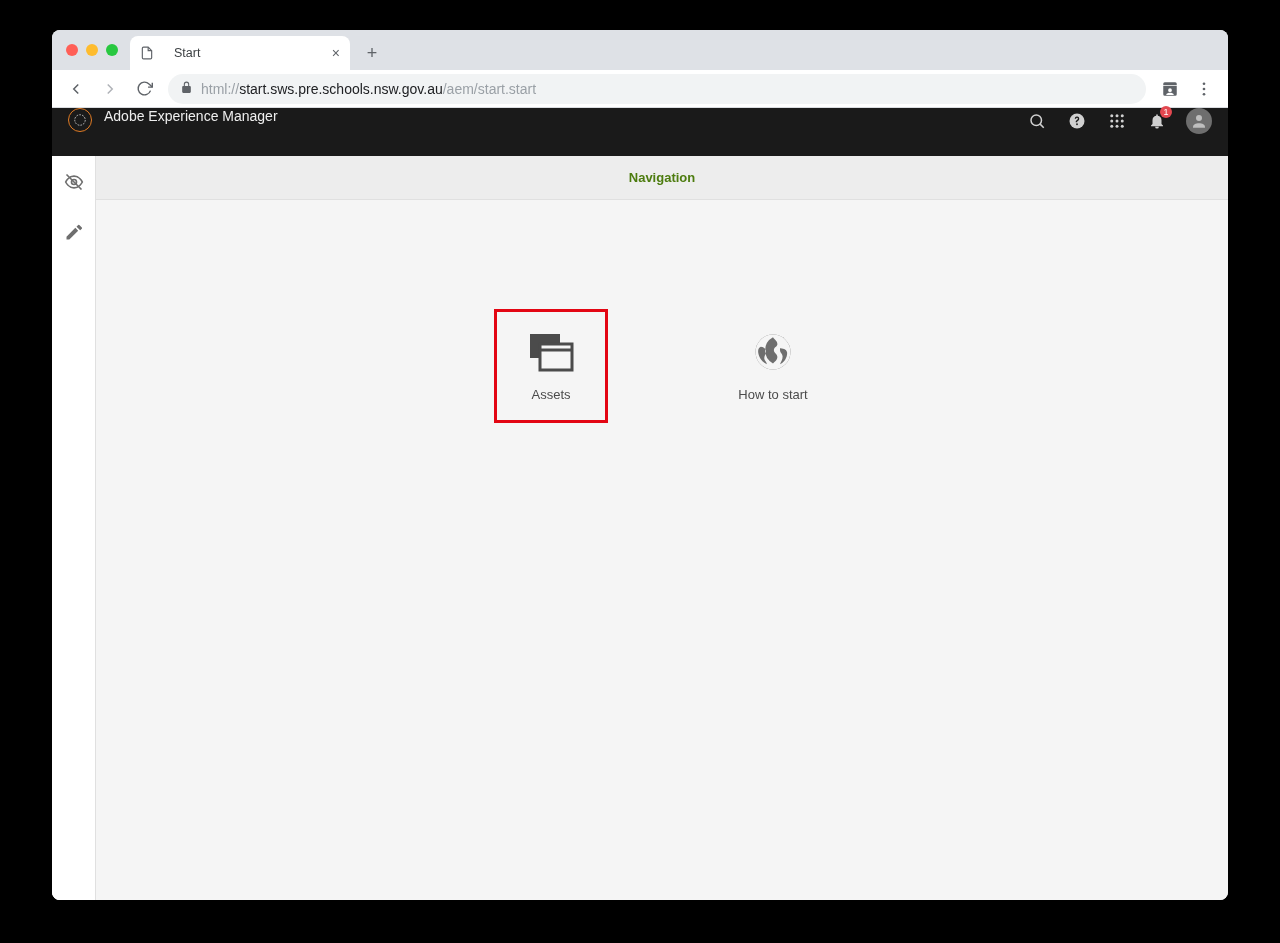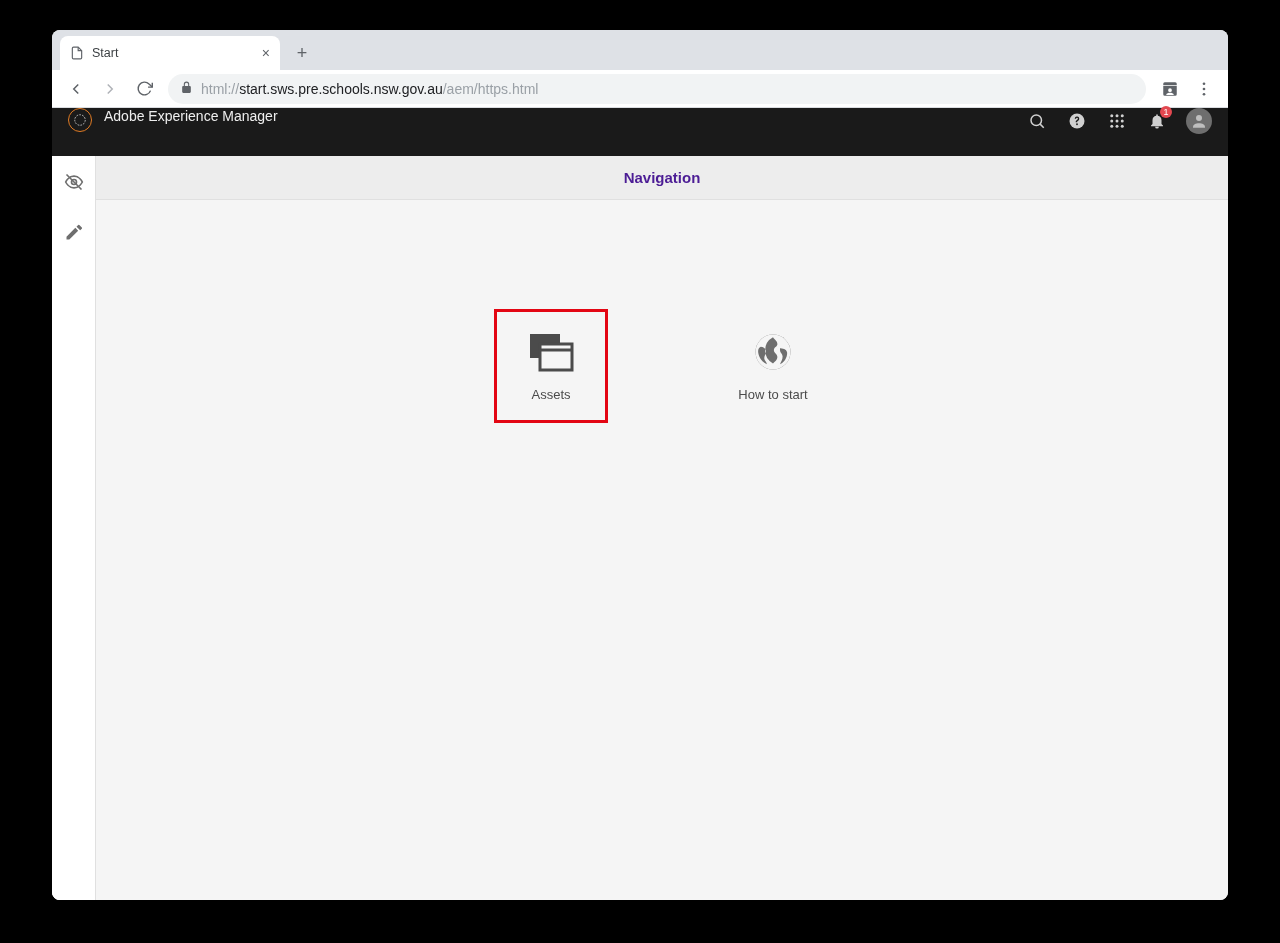--- a/index.html
+++ b/index.html
@@ -37,30 +37,32 @@
     gap: 8px;
     position: absolute;
     top: 14px;
     left: 14px;
   }
   .mac-light { width: 12px; height: 12px; border-radius: 50%; }
   .mac-red { background:#ff5f57; }
   .mac-yellow { background:#febc2e; }
   .mac-green { background:#28c840; }
   .tab {
+    margin-left: 70px;
     background: #fff;
     border-radius: 8px 8px 0 0;
     height: 34px;
     width: 220px;
     display: flex;
     align-items: center;
     padding: 0 10px;
     font-size: 12.5px;
     color: #3c4043;
     position: relative;
+    gap: 12px;
   }
   .tab .favicon { width:14px; height:14px; margin-right:8px; color:#5f6368; }
   .tab .tab-title { flex:1; }
   .tab .tab-close { font-size: 14px; color:#5f6368; cursor:pointer; }
   .new-tab-btn {
     width: 28px; height:28px;
     display:flex; align-items:center; justify-content:center;
     color:#5f6368; font-size:18px; margin-left:8px; margin-bottom:3px;
     cursor:pointer;
     border-radius: 50%;
@@ -165,23 +167,23 @@
     display:flex;
     flex-direction:column;
   }
   .nav-heading {
     height: 44px;
     background:#ededed;
     border-bottom:1px solid #e0e0e0;
     display:flex;
     align-items:center;
     justify-content:center;
-    font-size:15px;
+    font-size:13px;
     font-weight:600;
-    color:#4c1d95;
+    color:#4d7c0f;
   }
   .card-area {
     flex:1;
     padding-top: 110px;
     display:flex;
     justify-content:center;
     align-items:flex-start;
     gap: 110px;
   }
   .nav-card {
@@ -249,21 +251,21 @@
           <path d="M20.49 15a9 9 0 1 1-2.12-9.36L23 10"></path>
         </svg>
     </div>
     <div class="omnibox">
       <span class="lock-icon">
         <svg viewBox="0 0 24 24" width="13" height="13" fill="currentColor">
             <path d="M12 1a5 5 0 0 0-5 5v3H6a2 2 0 0 0-2 2v9a2 2 0 0 0 2 2h12a2 2 0 0 0 2-2v-9a2 2 0 0 0-2-2h-1V6a5 5 0 0 0-5-5zm-3 5a3 3 0 0 1 6 0v3H9V6z"></path>
           </svg>
       </span>
       <span class="url">
-        <span>html://</span><span class="host">start.sws.pre.schools.nsw.gov.au</span><span>/aem/https.html</span>
+        <span>html://</span><span class="host">start.sws.pre.schools.nsw.gov.au</span><span>/aem/start.start</span>
       </span>
     </div>
     <div class="tb-btn">
       <svg viewBox="0 0 24 24" width="18" height="18" fill="currentColor">
           <path d="M19 3H5a2 2 0 0 0-2 2v2h18V5a2 2 0 0 0-2-2zM3 19a2 2 0 0 0 2 2h14a2 2 0 0 0 2-2V8H3v11zm9-8a2.5 2.5 0 1 1 0 5 2.5 2.5 0 0 1 0-5zm0 6c1.66 0 5 .84 5 2.5V20H7v-.5c0-1.66 3.34-2.5 5-2.5z"></path>
         </svg>
     </div>
     <div class="tb-btn">
       <svg viewBox="0 0 24 24" width="18" height="18" fill="currentColor">
           <circle cx="12" cy="5" r="1.8"></circle>

